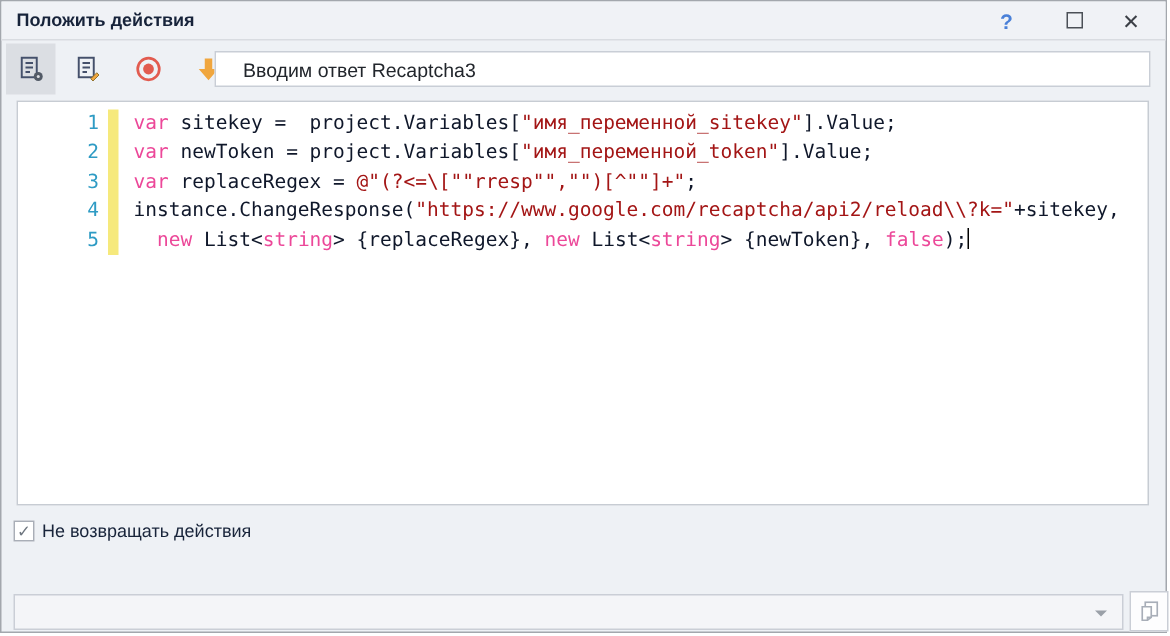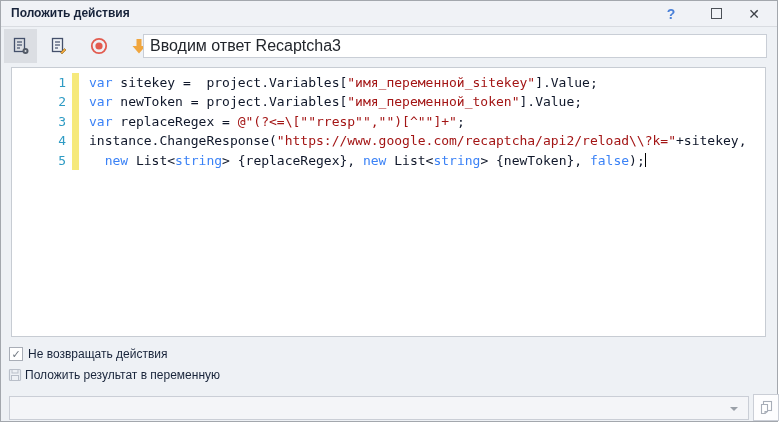--- a/index.html
+++ b/index.html
@@ -12,30 +12,30 @@
   .win-btn{position:absolute;top:0;width:30px;height:25px;display:flex;align-items:center;justify-content:center;cursor:default;}
   .help-btn{left:655px;color:#4a80d8;font-size:14px;font-weight:bold;}
   .max-btn{left:700px;}
   .max-glyph{display:block;width:9px;height:9px;border:1px solid #4b5057;}
   .close-btn{left:738px;color:#3c4047;font-size:14px;}
 
   
   .toolbar{position:absolute;left:0;top:27px;width:100%;height:37px;}
   .tool-btn{position:absolute;top:1px;width:33px;height:34px;display:flex;align-items:center;justify-content:center;}
   .tool-btn.pressed{background:#dbdee3;}
-  .name-input{position:absolute;left:142px;top:6px;width:624px;height:24px;box-sizing:border-box;border:1px solid #c9ced6;background:#ffffff;font-family:"Liberation Sans",sans-serif;font-size:16px;color:#22262c;padding:0 6px;outline:none;}
+  .name-input{position:absolute;left:142px;top:6px;width:624px;height:24px;box-sizing:border-box;border:1px solid #c9ced6;background:#ffffff;font-family:"Liberation Sans",sans-serif;font-size:13px;color:#22262c;padding:0 18px;outline:none;}
 
   
   .editor{position:absolute;left:10px;top:66px;width:755px;height:270px;background:#ffffff;border:1px solid #c7ccd3;box-sizing:border-box;cursor:text;}
   .gutter{position:absolute;left:0;top:5px;width:54px;text-align:right;font-family:"DejaVu Sans Mono",monospace;font-size:13px;line-height:19.4px;color:#2e9bc4;}
   .gutter div{height:19.4px;}
   .change-bar{position:absolute;left:60px;top:5px;width:7px;background:#f6e97c;}
   .code{position:absolute;left:77px;top:5px;right:4px;font-family:"DejaVu Sans Mono",monospace;font-size:13px;line-height:19.4px;color:#1b1b1b;white-space:pre;}
   .code-line{height:19.4px;}
-  .t-kw{color:#3b82f6;}
+  .t-kw{color:#ec4899;}
   .t-str{color:#a31515;}
   .t-pl{color:#0f172a;}
   .caret{display:inline-block;width:1px;height:14px;background:#000;vertical-align:-2px;}
 
   
   .chk-row{position:absolute;left:8px;top:345px;height:16px;display:flex;align-items:center;}
   .checkbox{width:14px;height:14px;box-sizing:border-box;border:1px solid #a9aeb7;background:#fff;display:flex;align-items:center;justify-content:center;font-size:11px;color:#6f7780;}
   .chk-label{margin-left:5px;font-size:12px;color:#18243a;}
   .save-row{position:absolute;left:7px;top:366px;height:16px;display:flex;align-items:center;}
   .save-label{margin-left:3px;font-size:12px;color:#18243a;}
@@ -107,28 +107,20 @@
     <div class="code"><div class="code-line"><span class="t-kw">var</span><span class="t-pl"> sitekey =  project.Variables[</span><span class="t-str">"имя_переменной_sitekey"</span><span class="t-pl">].Value;</span></div><div class="code-line"><span class="t-kw">var</span><span class="t-pl"> newToken = project.Variables[</span><span class="t-str">"имя_переменной_token"</span><span class="t-pl">].Value;</span></div><div class="code-line"><span class="t-kw">var</span><span class="t-pl"> replaceRegex = </span><span class="t-str">@"(?&lt;=\[""rresp"","")[^""]+"</span><span class="t-pl">;</span></div><div class="code-line"><span class="t-pl">instance.ChangeResponse(</span><span class="t-str">"https://www.google.com/recaptcha/api2/reload\\?k="</span><span class="t-pl">+sitekey,</span></div><div class="code-line"><span class="t-pl">  </span><span class="t-kw">new</span><span class="t-pl"> List&lt;</span><span class="t-kw">string</span><span class="t-pl">&gt; {replaceRegex}, </span><span class="t-kw">new</span><span class="t-pl"> List&lt;</span><span class="t-kw">string</span><span class="t-pl">&gt; {newToken}, </span><span class="t-kw">false</span><span class="t-pl">);</span><span class="caret"></span></div></div>
   </div>
 
   <div class="chk-row">
     <div class="checkbox">
       <span>✓</span>
     </div>
     <span class="chk-label">Не возвращать действия</span>
   </div>
 
-  <div class="save-row">
-    <svg width="14" height="14" viewBox="0 0 14 14">
-      <rect x="1.5" y="1.5" width="11" height="11" rx="1" fill="none" stroke="#b9bfc9" stroke-width="1.2"></rect>
-      <rect x="4" y="1.5" width="6" height="3.5" fill="none" stroke="#b9bfc9" stroke-width="1"></rect>
-      <rect x="3.5" y="7.5" width="7" height="5" fill="none" stroke="#b9bfc9" stroke-width="1"></rect>
-    </svg>
-    <span class="save-label">Положить результат в переменную</span>
-  </div>
 
   <div class="combo">
     <span></span>
     <div class="combo-arrow"></div>
   </div>
 
   <div class="copy-btn">
     <svg width="15" height="15" viewBox="0 0 15 15">
       <rect x="4.5" y="1.5" width="8" height="9" fill="#ffffff" stroke="#a8aeb8" stroke-width="1.1"></rect>
       <path d="M2.5 4.5 h6 v7 l-2.5 2 h-3.5 z" fill="#ffffff" stroke="#a8aeb8" stroke-width="1.1"></path>

